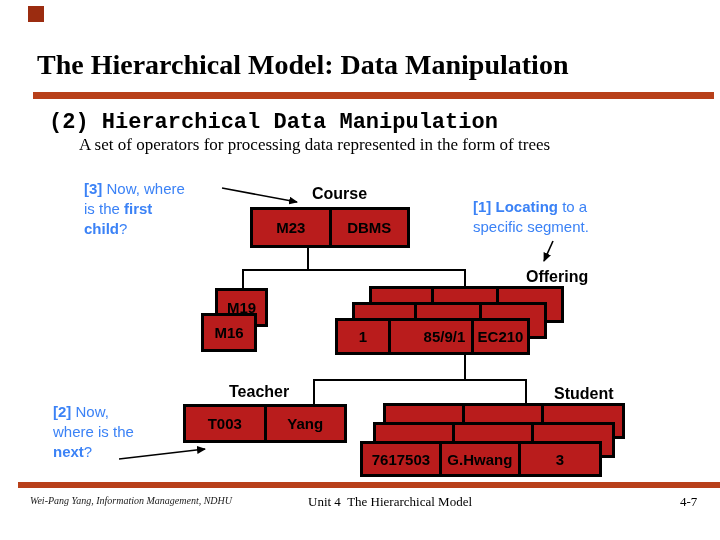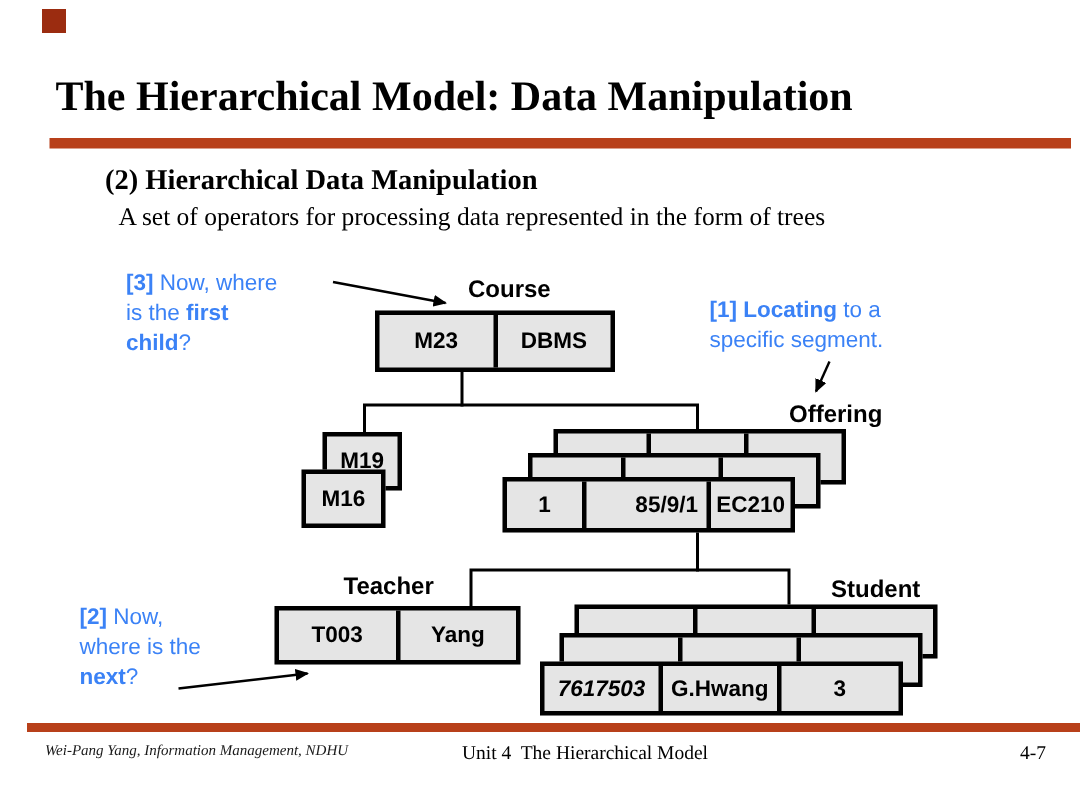--- a/index.html
+++ b/index.html
@@ -4,27 +4,27 @@
 <style>
   html,body{margin:0;padding:0;background:#fff;}
   .slide{position:relative;width:720px;height:540px;background:#ffffff;overflow:hidden;
          font-family:"Liberation Sans",sans-serif;color:#000;}
   .bullet-square{position:absolute;left:28px;top:6px;width:16px;height:16px;background:#9b2c10;}
   .slide-title{position:absolute;left:37px;top:50px;font-family:"Liberation Serif",serif;
                font-weight:bold;font-size:28px;line-height:30px;white-space:nowrap;}
   .rule{position:absolute;background:#b8401a;}
   .rule-top{left:33px;top:92px;width:681px;height:7px;}
   .rule-bottom{left:18px;top:482px;width:702px;height:6px;}
-  .heading{position:absolute;left:70px;top:110px;font-family:Liberation Serif, serif;
-           font-weight:bold;font-size:19px;white-space:nowrap;}
+  .heading{position:absolute;left:49px;top:110px;font-family:Liberation Mono, monospace;
+           font-weight:bold;font-size:22px;white-space:nowrap;}
   .subheading{position:absolute;left:79px;top:135px;font-family:"Liberation Serif",serif;
               font-size:17px;white-space:nowrap;}
   .ann{position:absolute;font-size:15px;line-height:20px;color:#3b82f6;white-space:nowrap;}
   .dlabel{position:absolute;font-weight:bold;font-size:16px;white-space:nowrap;}
-  .cellbox{position:absolute;display:flex;background:#e5e5e5;border:3px solid #000;box-sizing:border-box;}
+  .cellbox{position:absolute;display:flex;background:#b91c1c;border:3px solid #000;box-sizing:border-box;}
   .cell{display:flex;align-items:center;justify-content:center;font-weight:bold;font-size:15px;
         white-space:nowrap;overflow:hidden;}
   .cell + .cell{border-left:3px solid #000;}
   .wires{position:absolute;left:0;top:0;width:720px;height:540px;}
   .footer-left{position:absolute;left:30px;top:495px;font-family:"Liberation Serif",serif;
                font-style:italic;font-size:10px;white-space:nowrap;color:#1a1a1a;}
   .footer-center{position:absolute;left:308px;top:494px;font-family:"Liberation Serif",serif;
                  font-size:13px;white-space:pre;}
   .footer-right{position:absolute;left:680px;top:494px;font-family:"Liberation Serif",serif;
                 font-size:13px;}
@@ -119,21 +119,21 @@
     <div class="cell" style="flex:33;"></div>
     <div class="cell" style="flex:33;"></div>
     <div class="cell" style="flex:34;"></div>
   </div>
   <div class="cellbox" style="left:373px;top:422px;width:242px;height:36px;">
     <div class="cell" style="flex:33;"></div>
     <div class="cell" style="flex:33;"></div>
     <div class="cell" style="flex:34;"></div>
   </div>
   <div class="cellbox" style="left:360px;top:441px;width:242px;height:36px;">
-    <div class="cell" style="flex:33;font-style:italic;">7617503</div>
+    <div class="cell" style="flex:33;">7617503</div>
     <div class="cell" style="flex:33;">G.Hwang</div>
     <div class="cell" style="flex:34;">3</div>
   </div>
 
   <div class="rule rule-bottom" style="background: rgb(184, 64, 26);"></div>
 
   <div class="footer-left">Wei-Pang Yang, Information Management, NDHU</div>
   <div class="footer-center">Unit 4  The Hierarchical Model</div>
   <div class="footer-right">4-7</div>
 

